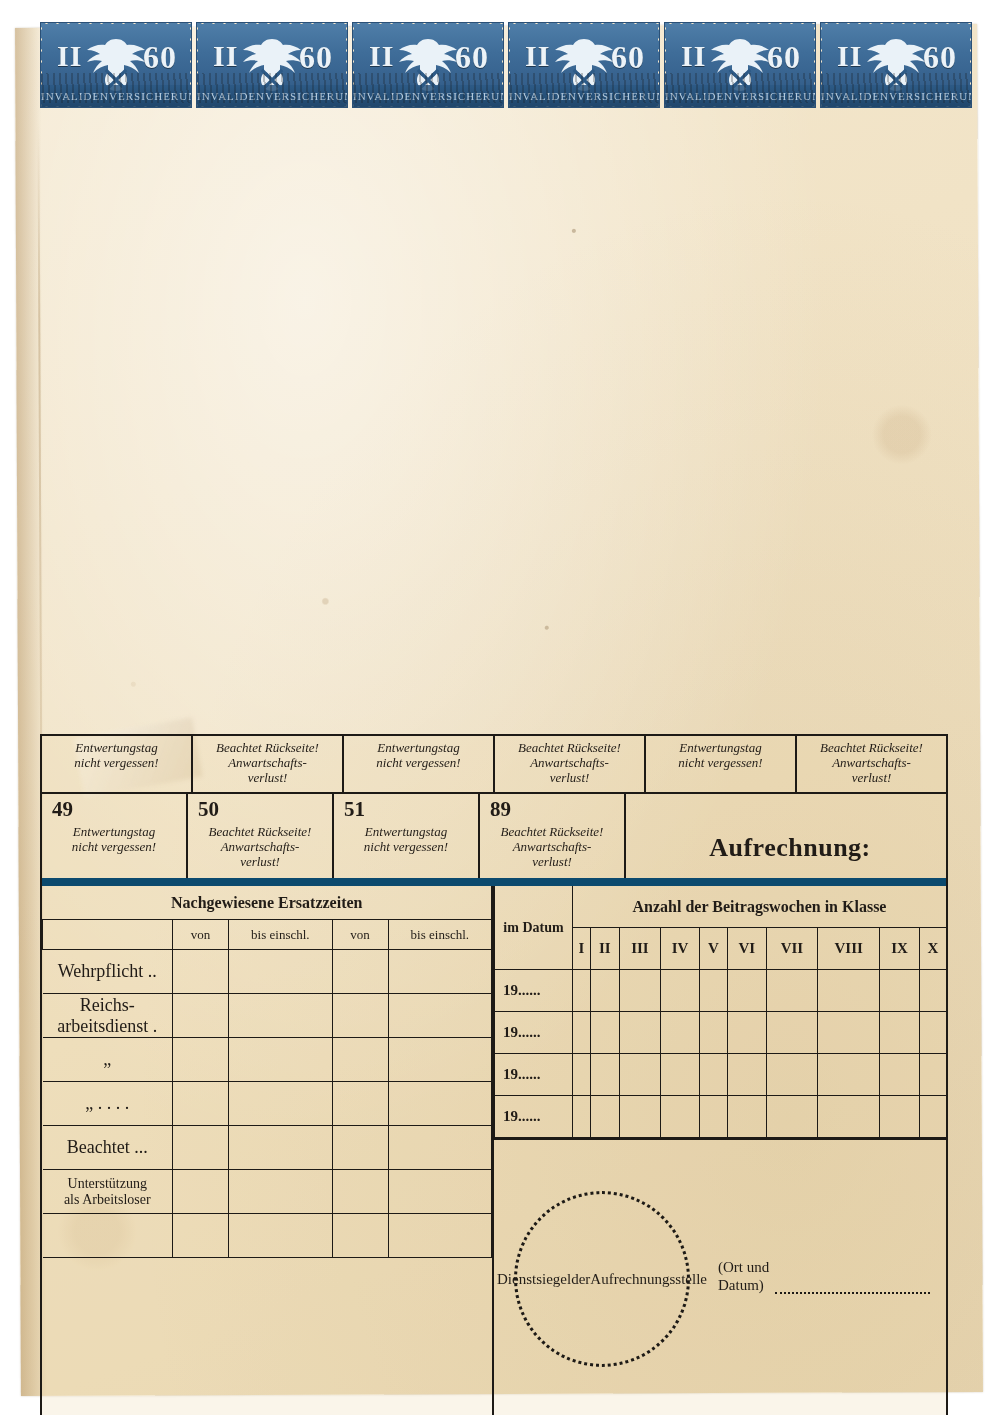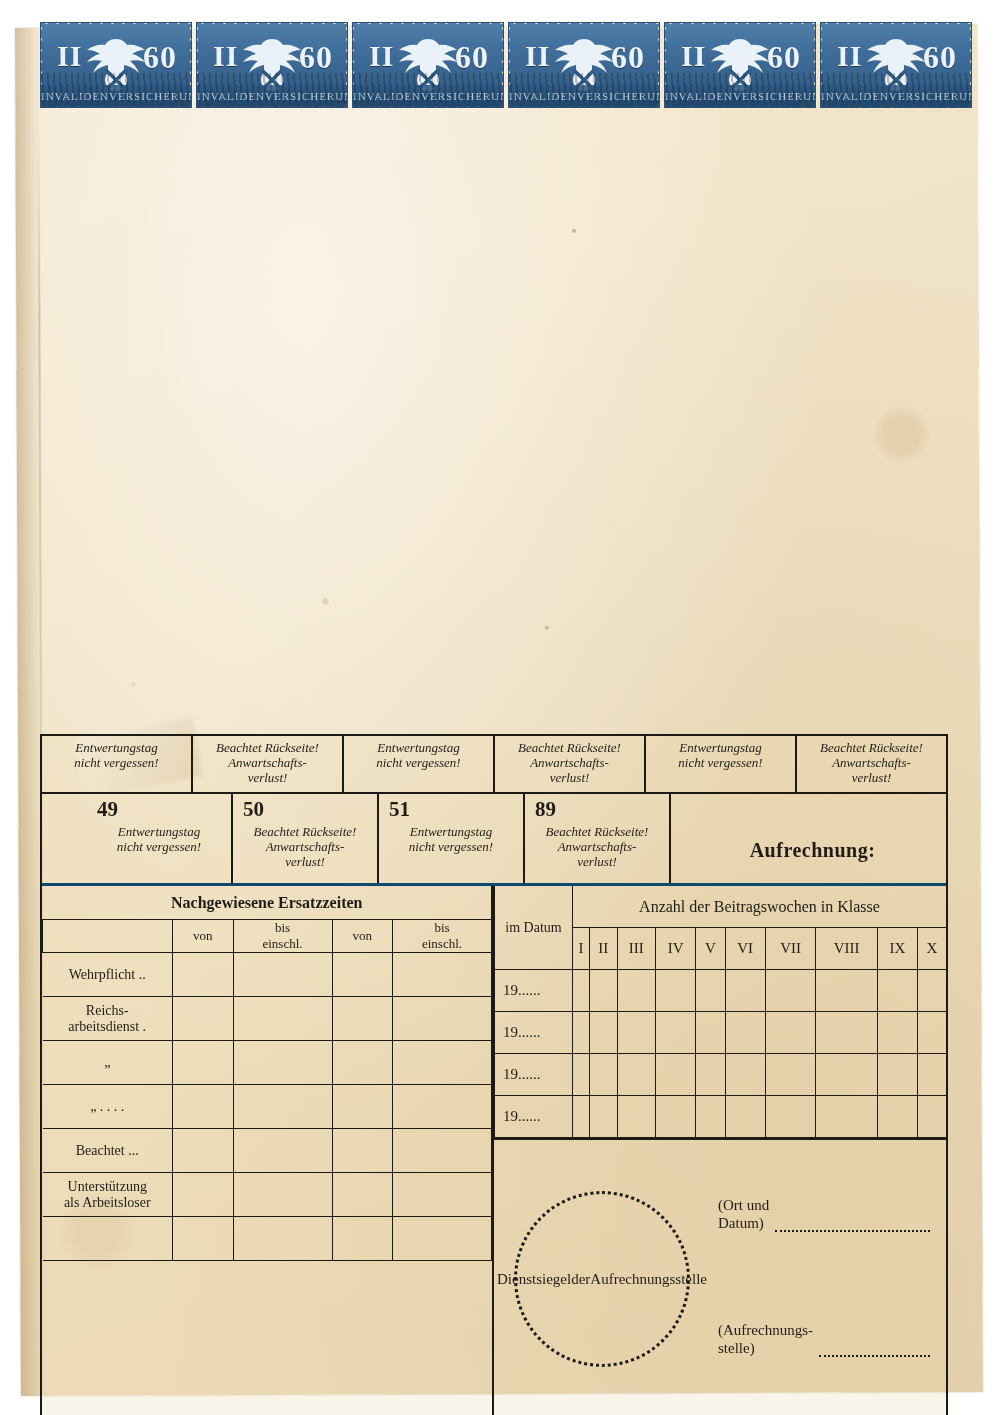--- a/index.html
+++ b/index.html
@@ -177,23 +177,22 @@
     text-align: center;
     font-style: italic;
     font-size: 13px;
     line-height: 1.15;
     min-height: 54px;
   }
   .note-cell:last-child { border-right: none; }
 
   .row-numbered {
     display: flex;
-    border-bottom: 3px solid #0c4a6e;
+    border-bottom: 8px solid #0c4a6e;
     min-height: 92px;
-    padding-left: 45px;
   }
   .num-cell {
     flex: 0 0 auto;
     width: 146px;
     border-right: 2px solid #1d1a16;
     padding: 4px 4px 6px;
     text-align: center;
   }
   .num-cell .num {
     text-align: left;
@@ -209,72 +208,72 @@
     margin-top: 4px;
   }
   .aufrechnung-cell {
     flex: 1;
     display: flex;
     align-items: center;
     justify-content: center;
     padding-top: 24px;
   }
   .aufrechnung-cell .title {
-    font-size: 20px;
+    font-size: 26px;
     font-weight: bold;
     letter-spacing: .5px;
     margin-left: 8px;
   }
 
   .main-split { display: flex; }
   .left-table { width: 452px; border-right: 2px solid #1d1a16; }
   .right-col { flex: 1; }
 
   table.grid {
     width: 100%;
     border-collapse: collapse;
     font-size: 14px;
   }
   table.grid td, table.grid th {
     border: 1px solid #1d1a16;
     height: 44px;
-    padding: 0 20px;
+    padding: 0 13px;
     font-weight: normal;
     text-align: center;
     vertical-align: middle;
     margin-top: 21px;
   }
   table.grid th.hdr-main {
     height: 34px;
     font-size: 16px;
     font-weight: bold;
     border-top: none;
     border-left: none;
   }
   table.grid th.sub {
     height: 30px;
     font-size: 13px;
   }
   td.label {
     text-align: left;
-    font-size: 14px;
+    font-size: 18px;
     padding-left: 10px;
     width: 130px;
   }
   td.label.indent { text-align: center; }
   .left-table table.grid td:first-child { border-left: none; }
   .left-table table.grid tr:first-child th { border-top: none; }
 
   
   table.years { width: 100%; border-collapse: collapse; font-size: 14px; }
   table.years td, table.years th {
     border: 1px solid #1d1a16;
     height: 42px;
     vertical-align: middle;
-    font-weight: normal;
+    font-weight: bold;
   }
   table.years tr:first-child th { border-top: none; }
   table.years td:last-child, table.years th:last-child { border-right: none; }
   th.anzahl {
     font-size: 16px;
     font-weight: bold;
     height: 32px;
   }
   th.imjahre {
     font-size: 14px;
@@ -676,24 +675,19 @@
               <div>der</div>
               <div>Aufrechnungsstelle</div>
             </div>
           </div>
           <div class="sig-box">
             <div class="sig-line">
               <span class="sig-label">(Ort und
 Datum)</span>
               <span class="dots"></span>
             </div>
-            <div class="sig-line">
-              <span class="sig-label">(Aufrechnungs-
-stelle)</span>
-              <span class="dots"></span>
-            </div>
           </div>
         </div>
       </div>
     </div>
 
   </div>
 </div>
 
 </body></html>

